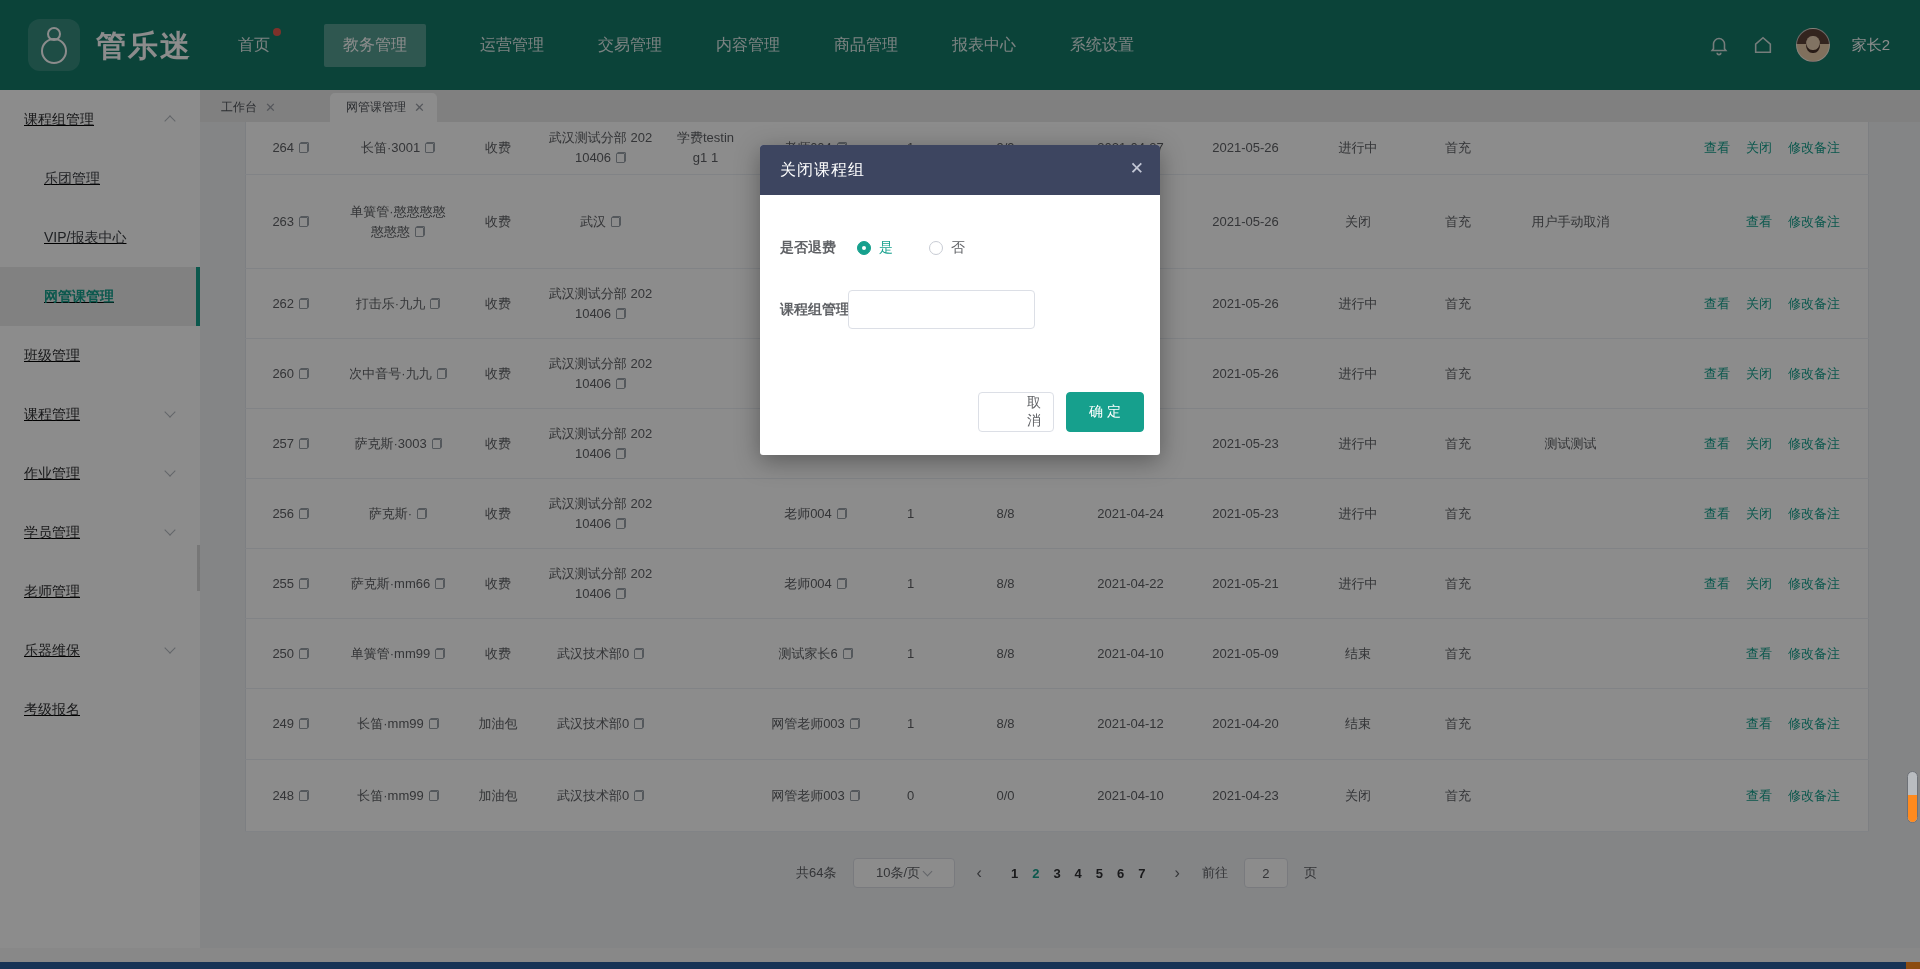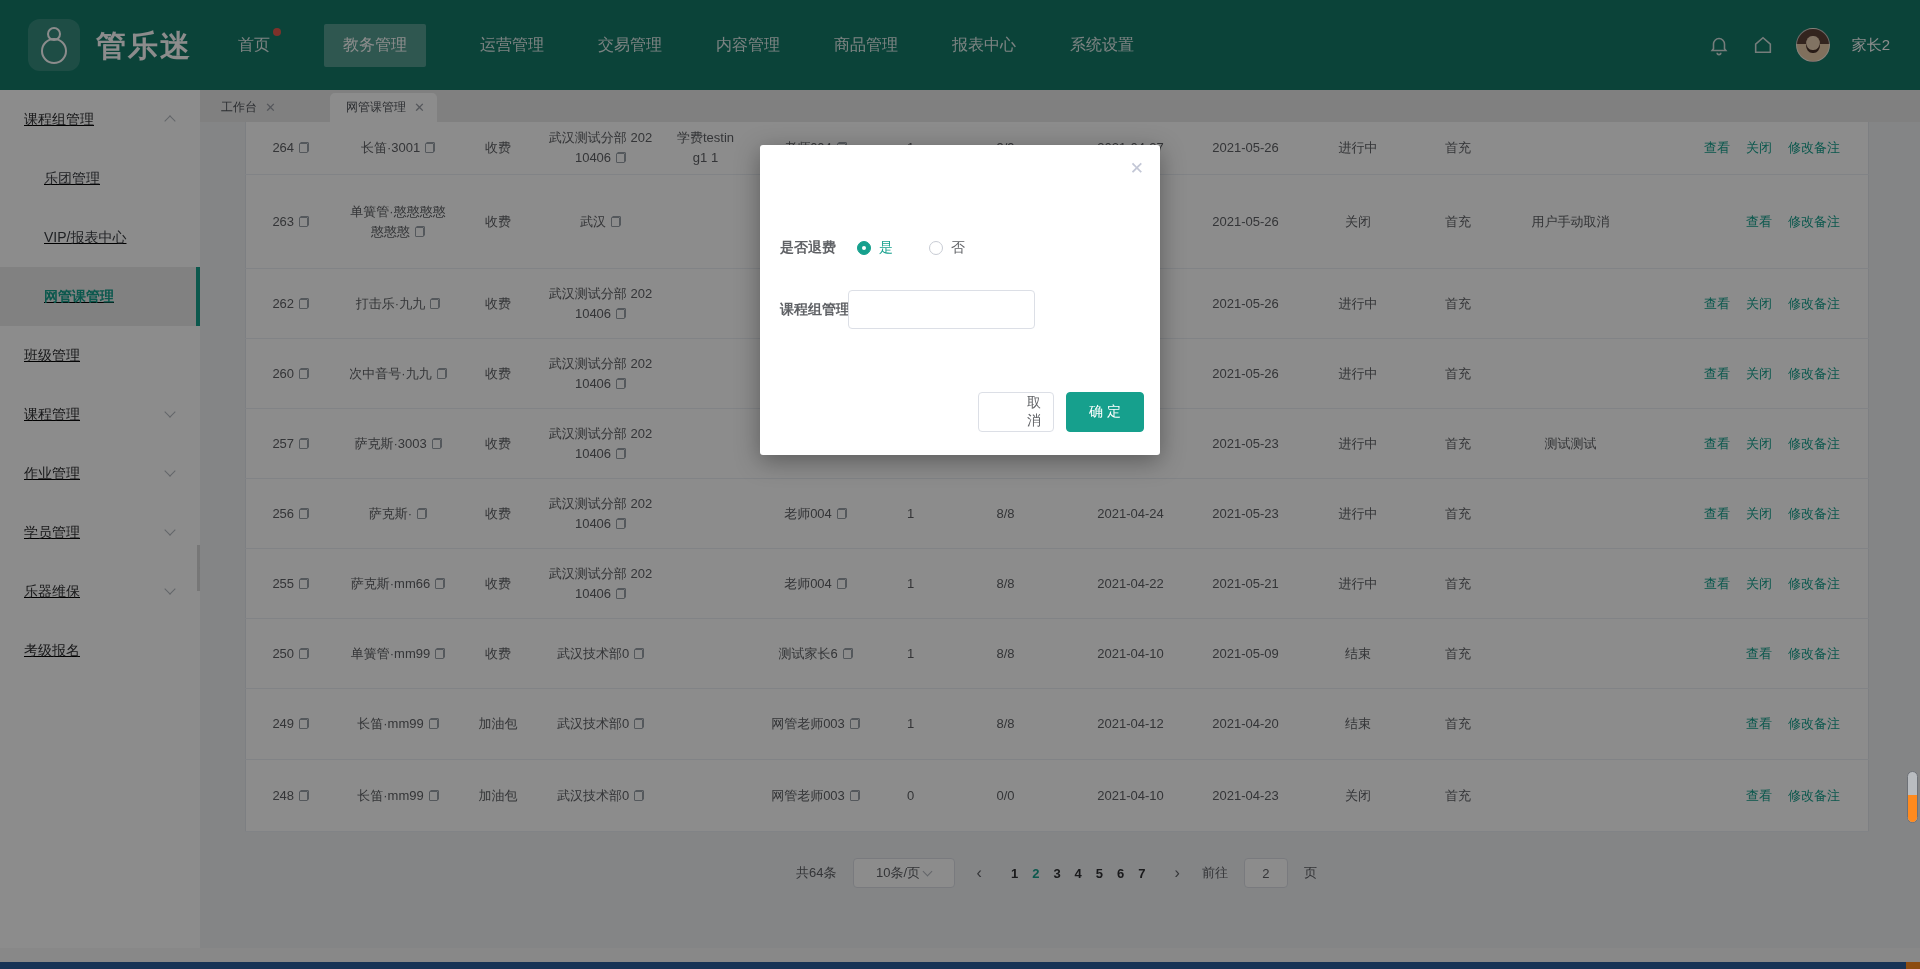--- a/index.html
+++ b/index.html
@@ -143,20 +143,21 @@
 
 <div class="sidebar">
     <div class="side-item">课程组管理<span class="chev up"></span></div>
     <div class="side-item child">乐团管理</div>
     <div class="side-item child">VIP/报表中心</div>
     <div class="side-item child active">网管课管理</div>
     <div class="side-item">班级管理</div>
     <div class="side-item">课程管理<span class="chev down"></span></div>
     <div class="side-item">作业管理<span class="chev down"></span></div>
     <div class="side-item">学员管理<span class="chev down"></span></div>
+    <div class="side-item">老师管理</div>
     <div class="side-item">乐器维保<span class="chev down"></span></div>
     <div class="side-item">考级报名</div>
   </div>
 <div class="collapse-handle">
     <span></span>
   </div>
 
 <div class="tabbar">
     <div class="tab" style="left: 5px;">
       <span>工作台</span>
@@ -368,20 +369,23 @@
 <div class="bottom-strip"></div>
 <div class="bottom-bar">
   <div class="orange"></div>
 </div>
 <div class="vscroll">
   <div class="fill"></div>
 </div>
 
 <div class="overlay"></div>
 <div class="modal">
+  <div class="modal-head">
+    <span class="modal-title">关闭课程组</span>
+  </div>
   <span class="modal-close">✕</span>
 
   <div class="form-row" style="top:86px; height:34px;">
     <span class="form-label">是否退费</span>
     <span class="radio sel" style="margin-left:21px;"></span>
     <span class="radio-label yes">是</span>
     <span class="radio unsel" style="margin-left:36px;"></span>
     <span class="radio-label no">否</span>
   </div>
 

